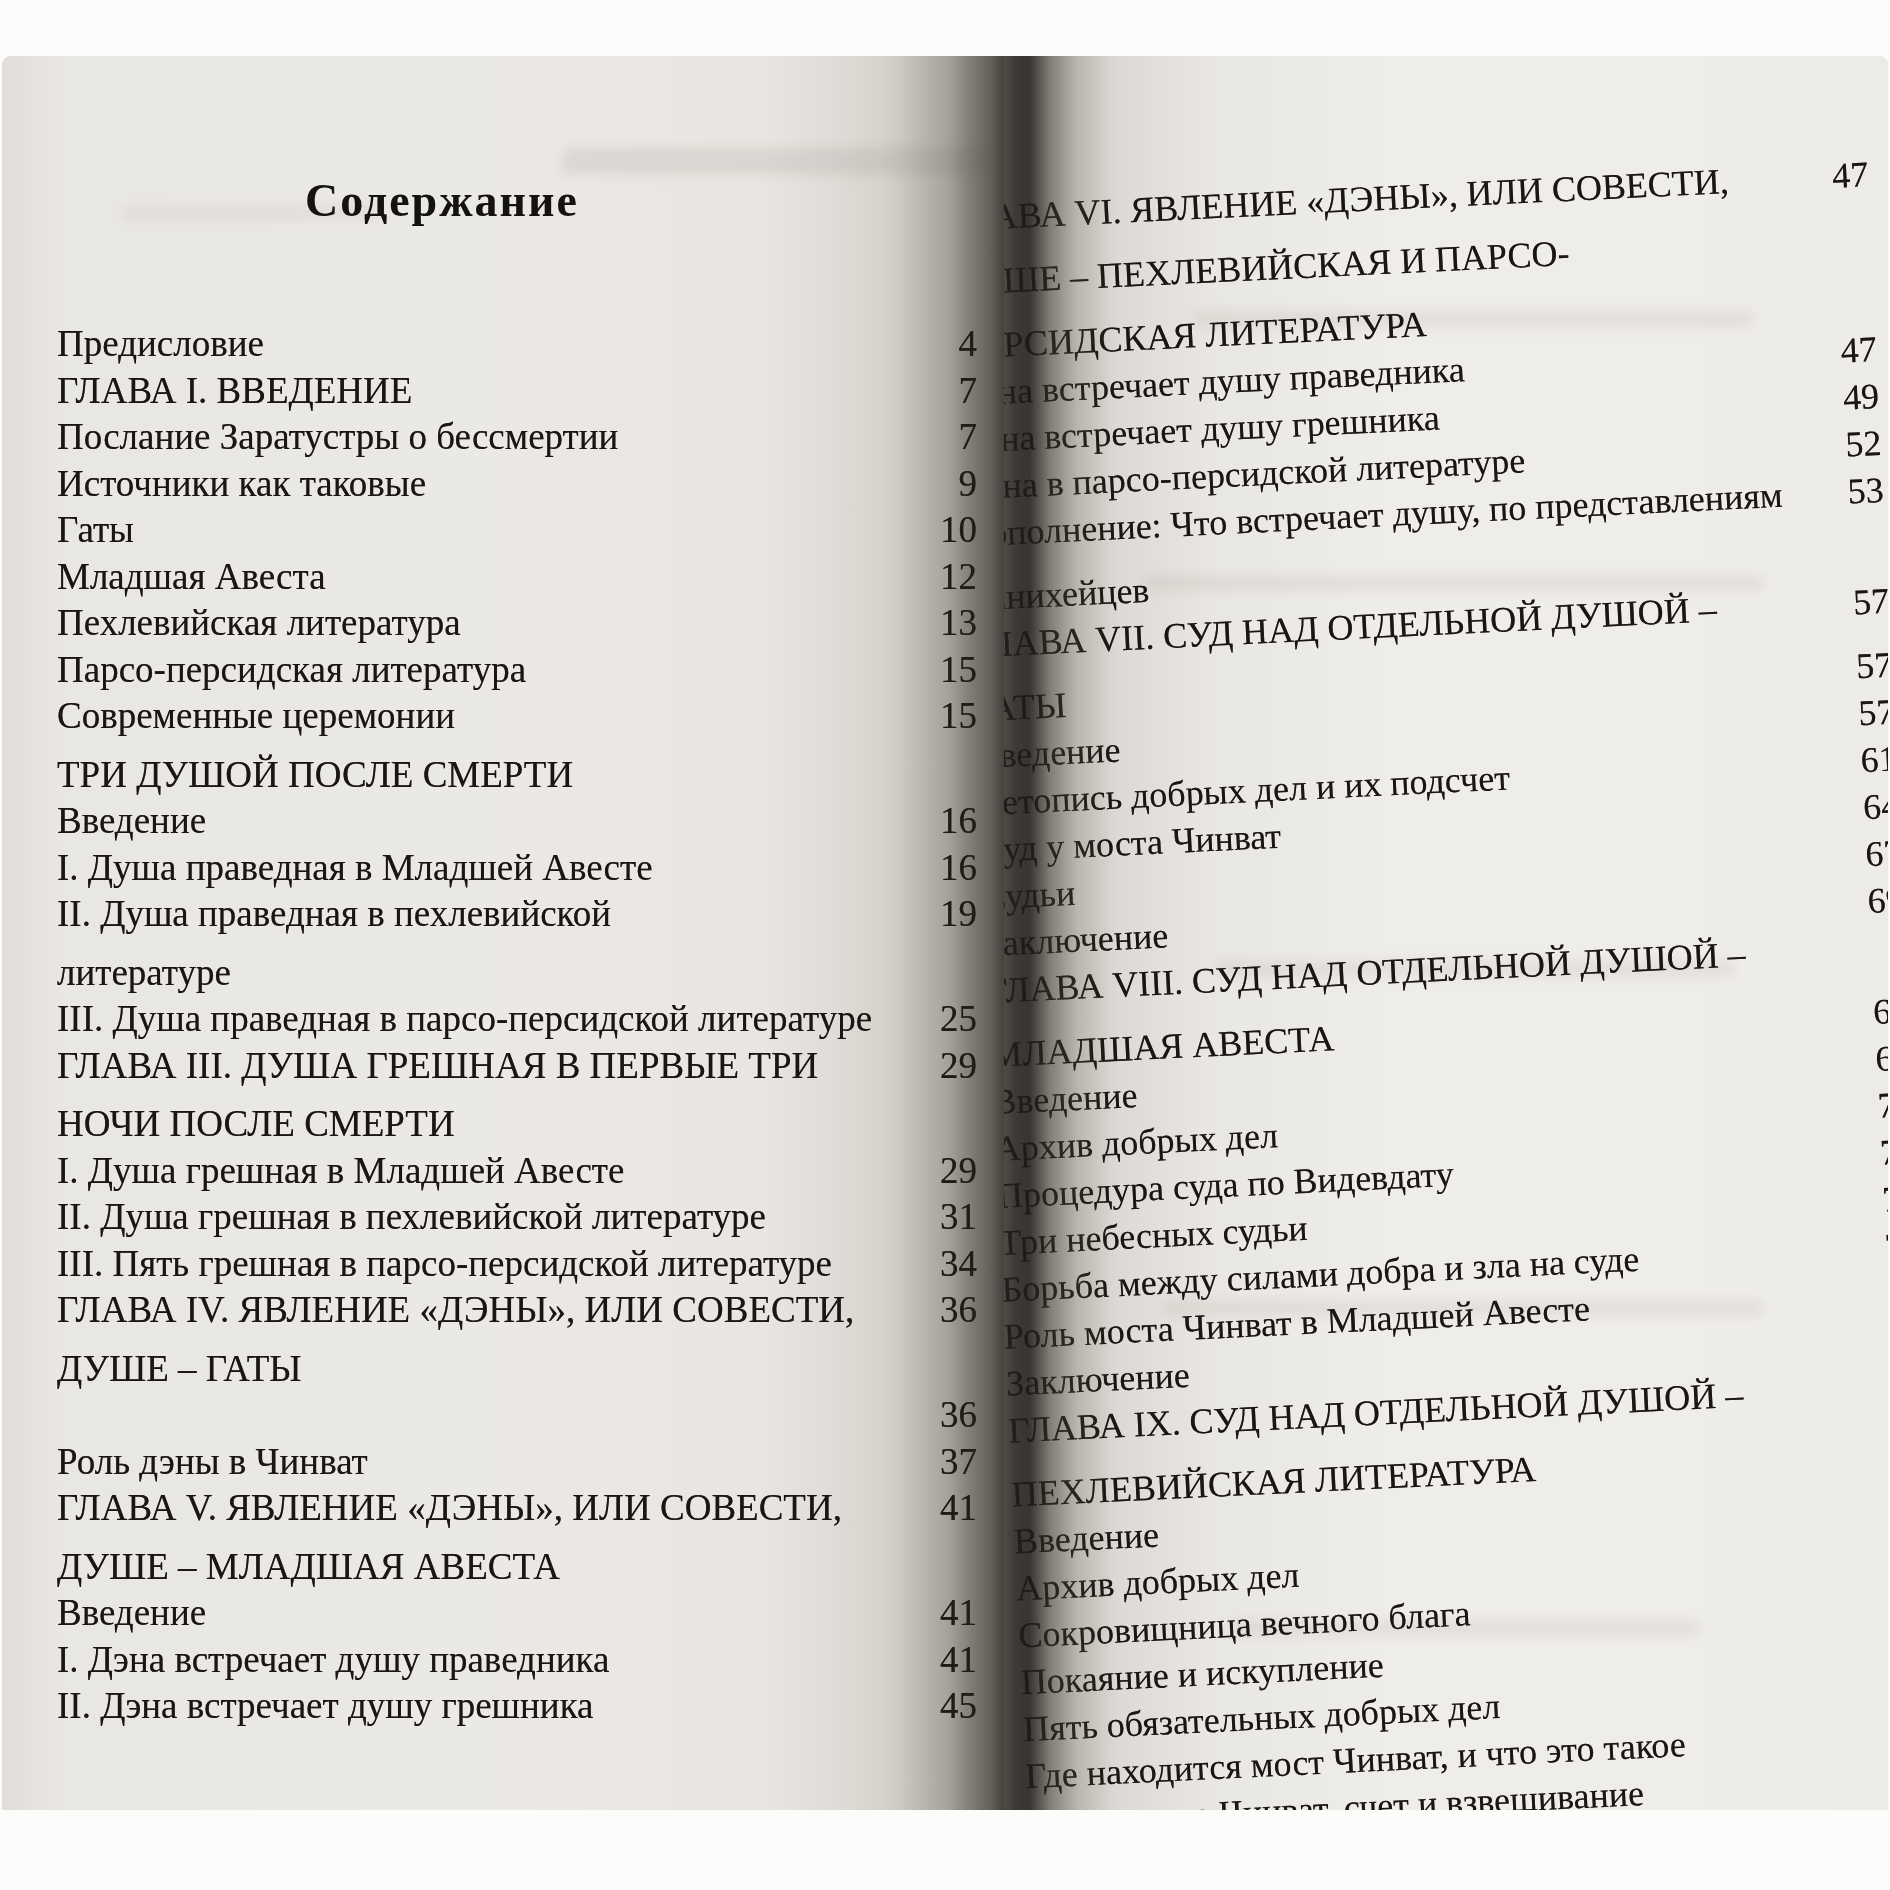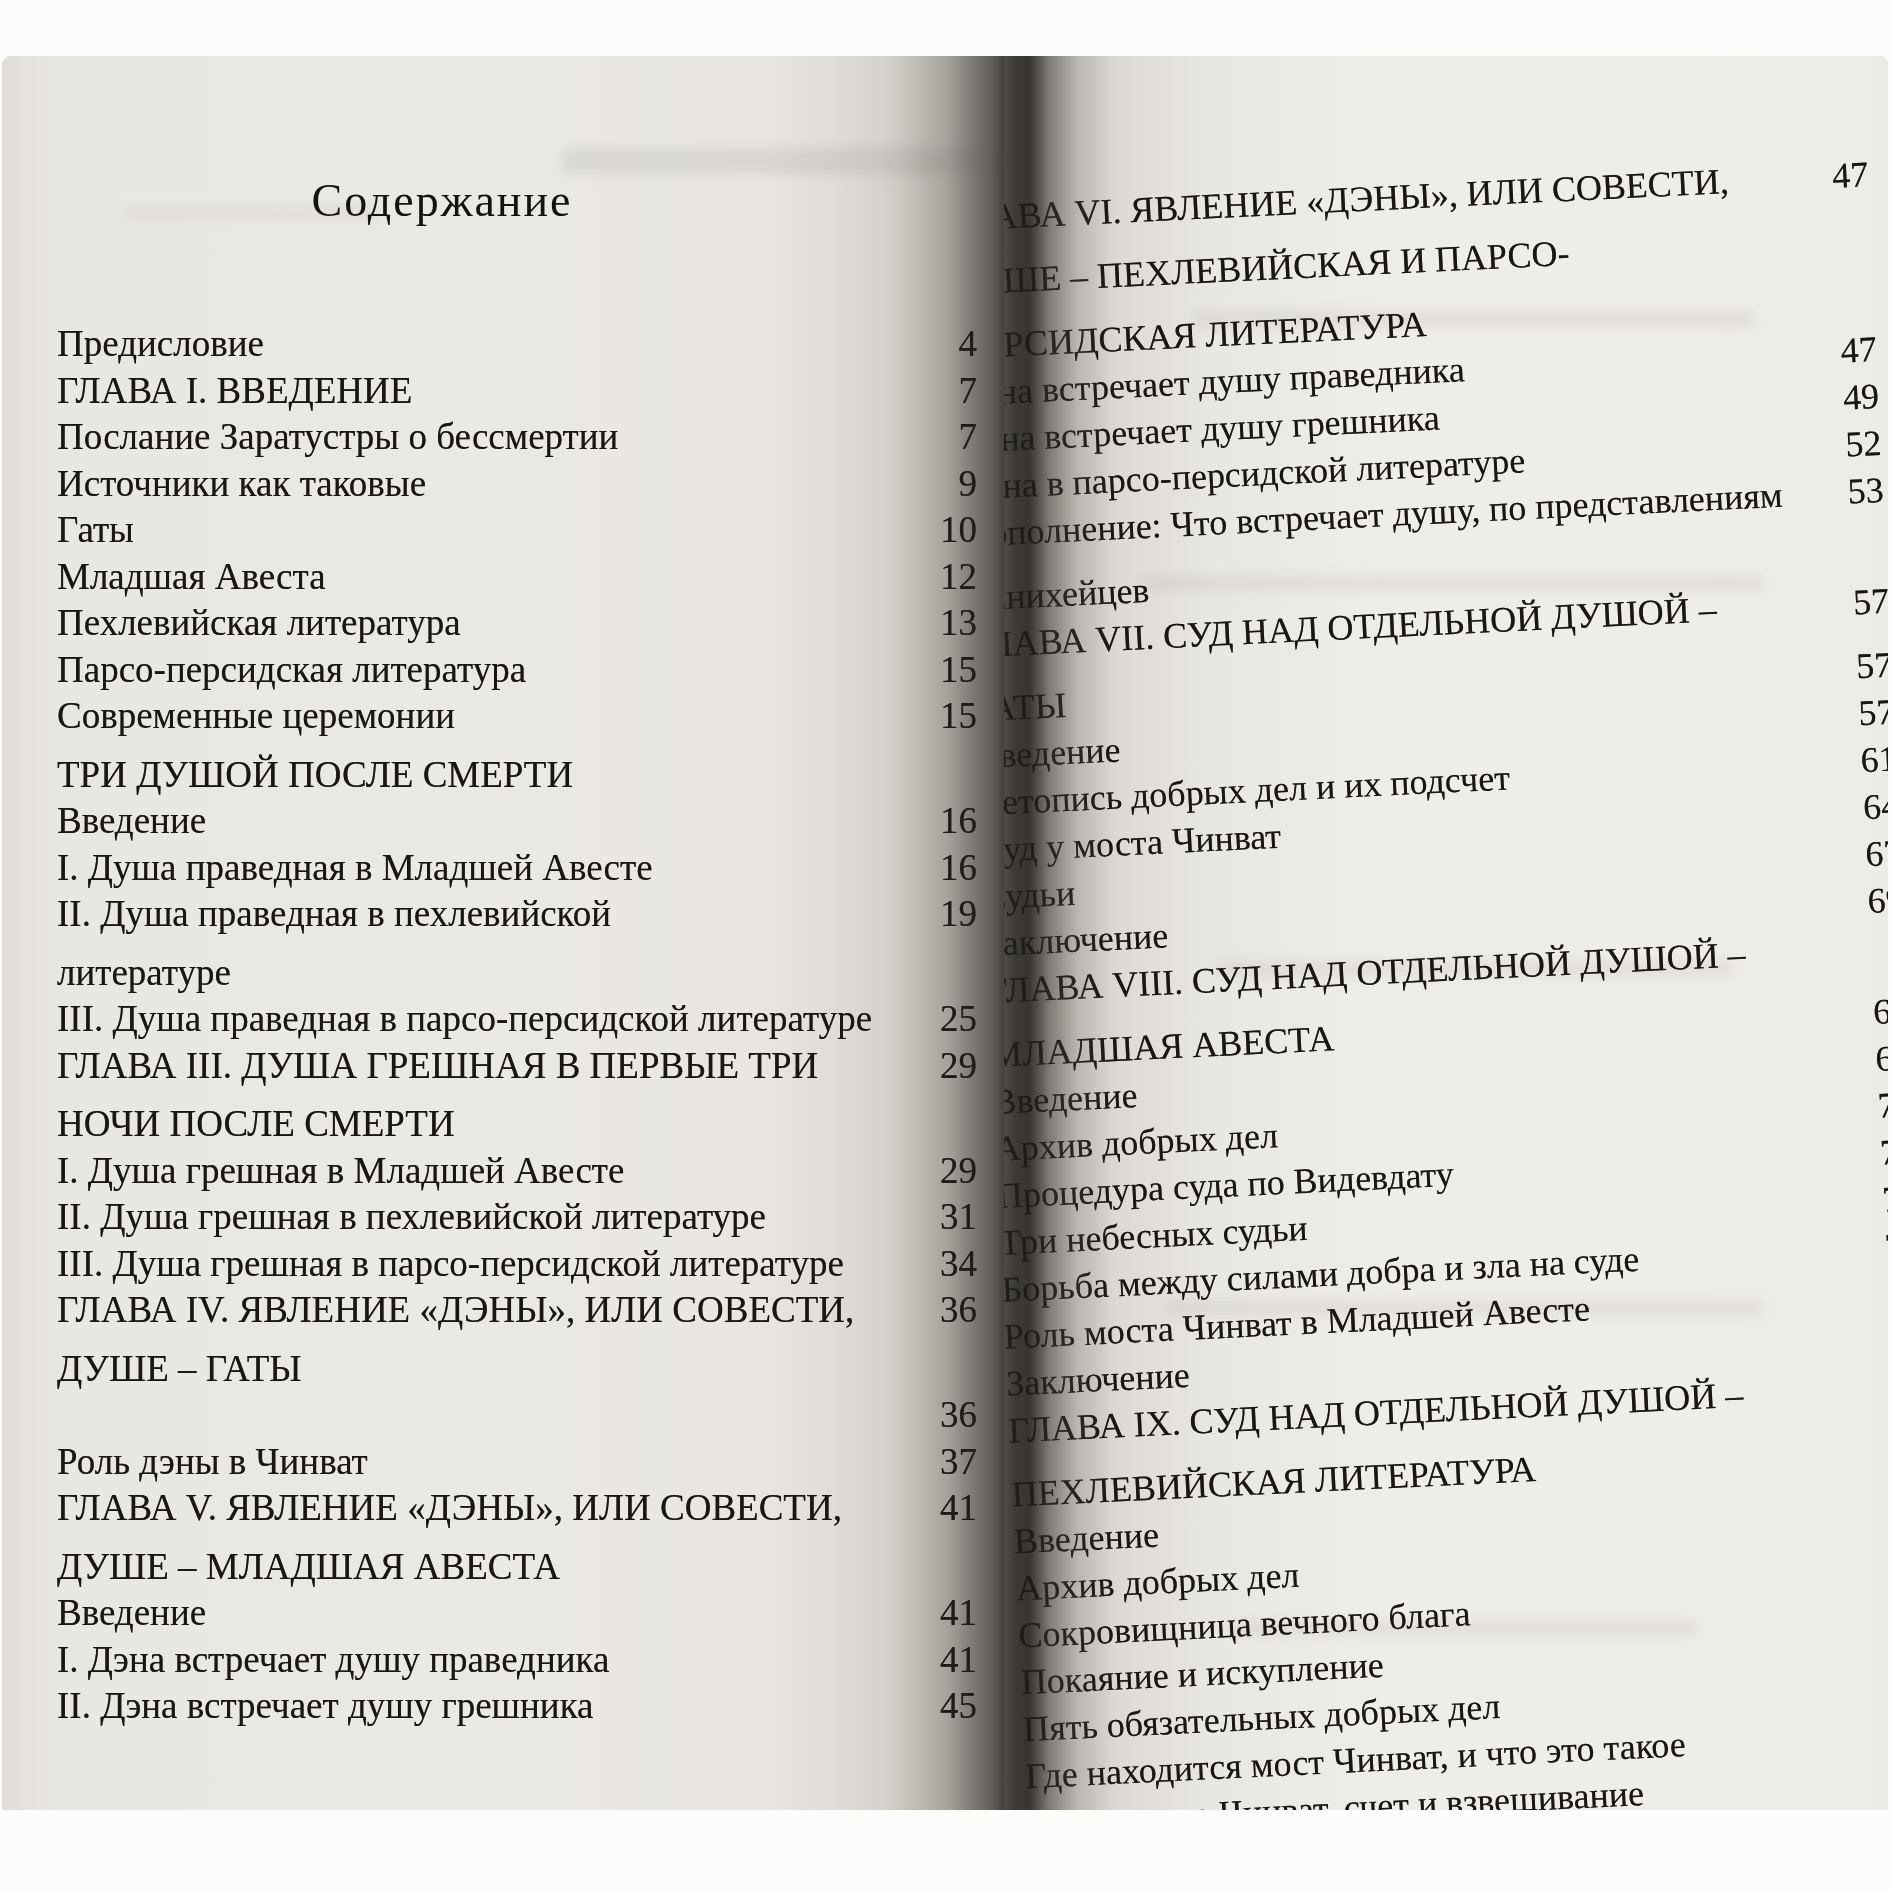--- a/index.html
+++ b/index.html
@@ -61,21 +61,21 @@
       rgba(105,100,93,0.18) 85%,
       rgba(140,135,128,0) 100%);
   }
   .toc-title {
     position: absolute;
     top: 118px;
     left: 60px;
     width: 760px;
     text-align: center;
     font-size: 46px;
-    font-weight: normal;
+    font-weight: bold;
     letter-spacing: 2px;
     color: #151310;
     z-index: 3;
   }
   .toc-list {
     position: absolute;
     z-index: 3;
     color: #1a1713;
   }
   .toc-list .row {
@@ -205,21 +205,21 @@
           </div>
           <div class="row">
             <span class="txt">I. Душа грешная в Младшей Авесте</span>
             <span class="num">29</span>
           </div>
           <div class="row">
             <span class="txt">II. Душа грешная в пехлевийской литературе</span>
             <span class="num">31</span>
           </div>
           <div class="row">
-            <span class="txt">III. Душа грешная в парсо-персидской литературе</span>
+            <span class="txt">III. Пять грешная в парсо-персидской литературе</span>
             <span class="num">34</span>
           </div>
           <div class="row">
             <span class="txt">ГЛАВА IV. ЯВЛЕНИЕ «ДЭНЫ», ИЛИ СОВЕСТИ,</span>
             <span class="num">36</span>
           </div>
           <div class="row cont">
             <span class="txt">ДУШЕ – ГАТЫ</span>
           </div>
           <div class="row">

